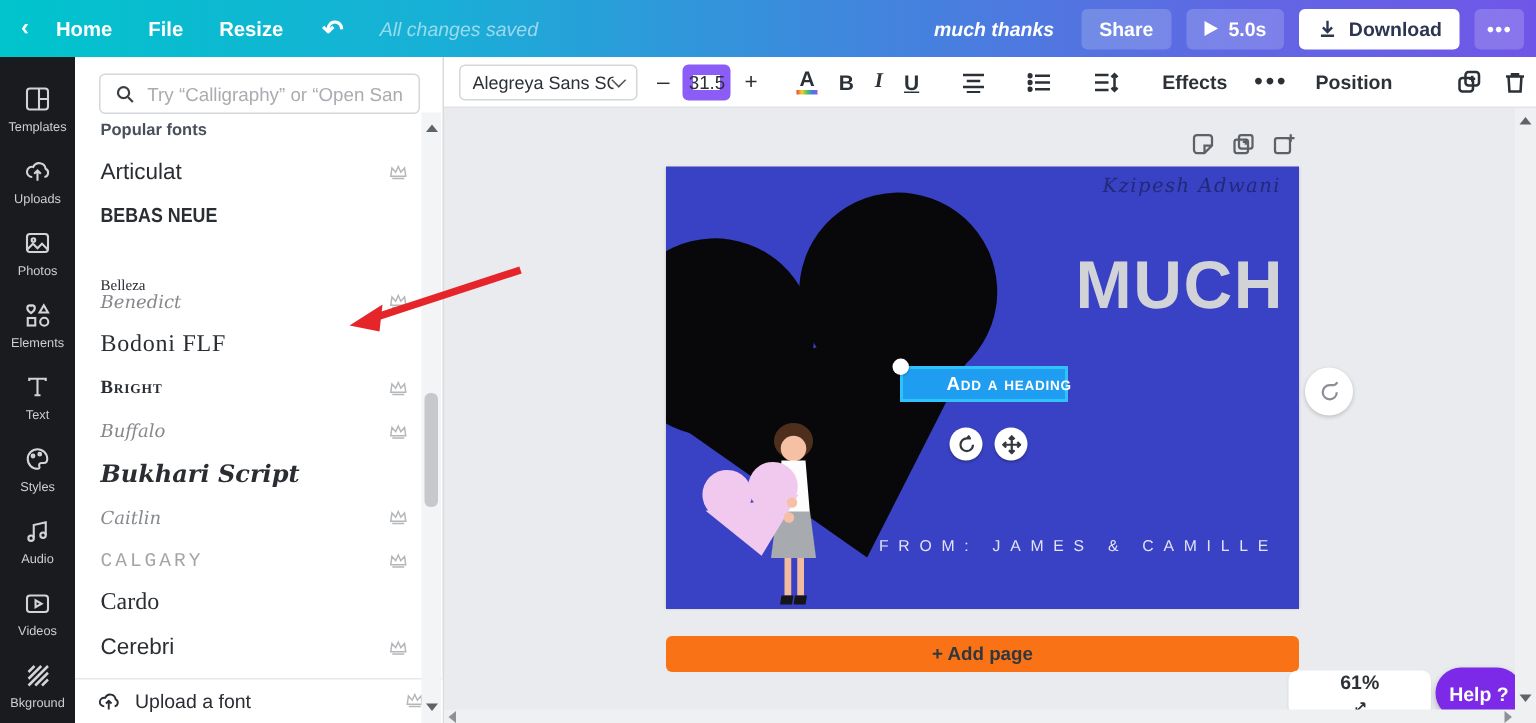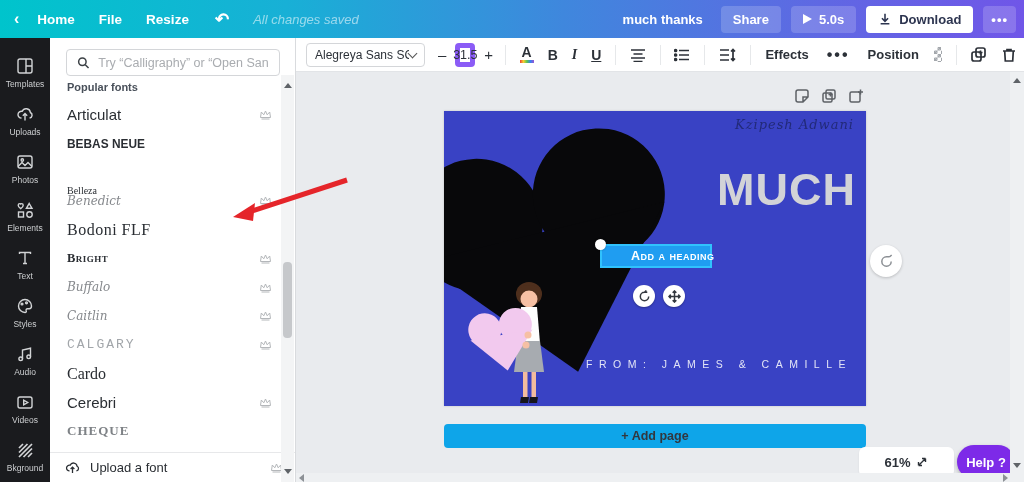--- a/index.html
+++ b/index.html
@@ -10,21 +10,21 @@
   
   .topbar { position:absolute; left:0; top:0; width:1024px; height:38px;
     background:linear-gradient(90deg,#00c4cc 0%,#18b0d6 28%,#3f87dd 55%,#5f68e3 80%,#7056e8 100%);
     display:flex; align-items:center; color:#fff; z-index:30; }
   .tb-left { display:flex; align-items:center; gap:24px; padding-left:14px; }
   .tb-item { font-size:13.5px; font-weight:bold; color:#fff; cursor:pointer; }
   .tb-back { font-size:16px; font-weight:bold; margin-right:-6px; }
   .tb-undo { font-size:17px; line-height:1; margin-left:2px; }
   .tb-autosave { font-size:13px; font-style:italic; color:rgba(255,255,255,.55); font-weight:normal; }
   .tb-right { margin-left:auto; display:flex; align-items:center; gap:10px; padding-right:8px; }
-  .tb-title { font-size:13px; font-weight:bold; margin-right:8px; }
+  .tb-title { font-size:13px; font-weight:bold; margin-right:8px;font-style:italic; }
   .tb-btn { background:rgba(255,255,255,.18); border-radius:4px; padding:6px 12px;
     font-size:13px; font-weight:bold; color:#fff; display:flex; align-items:center; gap:7px; cursor:pointer; }
   .tb-btn.download { background:#fff; color:#2d3550; }
   .play-tri { width:0; height:0; border-left:9px solid #fff; border-top:5.5px solid transparent; border-bottom:5.5px solid transparent; }
   .tb-more { letter-spacing:1px; padding:6px 8px; font-weight:bold; }
 
   
   .sidebar { position:absolute; left:0; top:38px; width:50px; height:444px; background:#1a1b1e;
     display:flex; flex-direction:column; align-items:center; padding-top:10px; z-index:20; }
   .side-item { width:50px; height:48px; display:flex; flex-direction:column; align-items:center;
@@ -68,21 +68,21 @@
   
   .toolbar { position:absolute; left:296px; top:38px; width:728px; height:34px; background:#fff;
     border-bottom:1px solid #e2e4e7; display:flex; align-items:center; z-index:10; color:#2c3138; }
   .fontbox { margin-left:10px; width:119px; height:24px; border:1px solid #d4d6d9; border-radius:4px;
     display:flex; align-items:center; padding:0 8px; cursor:pointer; }
   .fontbox-name { font-size:12px; color:#2c3138; white-space:nowrap; overflow:hidden; flex:1; }
   .chev { width:7px; height:7px; border-right:1.6px solid #555; border-bottom:1.6px solid #555;
     transform:rotate(45deg); margin-top:-3px; flex:none; }
   .sizer { display:flex; align-items:center; margin-left:8px; gap:4px; }
   .size-step { font-size:15px; color:#2c3138; padding:0 5px; cursor:pointer; }
-  .size-box { width:20px; height:24px; border:5px solid #8b5cf6; border-radius:4px; font-size:12.5px;
+  .size-box { width:32px; height:24px; border:7px solid #8b5cf6; border-radius:4px; font-size:12.5px;
     display:flex; align-items:center; justify-content:center; }
   .tdiv { width:1px; height:20px; background:#e6e8ea; margin:0 7px; }
   .ticon { padding:0 7px; cursor:pointer; display:flex; align-items:center; font-size:14px; font-weight:bold; }
   .tcolor { display:flex; flex-direction:column; align-items:center; cursor:pointer; padding:0 7px; }
   .tcolor .a { font-size:14px; font-weight:bold; line-height:13px; }
   .rainbow { width:14px; height:3px; margin-top:1px;
     background:linear-gradient(90deg,#e9413c,#f6cf2d,#57c356,#3b7ff0,#9a55d2); }
   .t-italic { font-style:italic; font-weight:bold; font-family:"Liberation Serif",serif; }
   .t-under { text-decoration:underline; font-weight:bold; }
   .ttext { font-size:13px; font-weight:bold; padding:0 8px; cursor:pointer; }
@@ -116,27 +116,27 @@
   .mini-btn { position:absolute; width:22px; height:22px; border-radius:50%; background:#fff;
     box-shadow:0 1px 2px rgba(0,0,0,.3); display:flex; align-items:center; justify-content:center;
     z-index:6; cursor:pointer; }
   .mini-btn svg { stroke:#33383e; fill:none; stroke-width:1.6; }
 
   .side-rotate { position:absolute; left:574px; top:173px; width:32px; height:32px; border-radius:50%;
     background:#fff; box-shadow:0 1px 3px rgba(0,0,0,.2); display:flex; align-items:center;
     justify-content:center; cursor:pointer; }
   .side-rotate svg { stroke:#8b8f94; fill:none; stroke-width:1.6; }
 
-  .addpage { position:absolute; left:148px; top:352px; width:422px; height:24px; background:#0ea5e9;
+  .addpage { position:absolute; left:148px; top:352px; width:422px; height:24px; background:#f97316;
     border-radius:4px; display:flex; align-items:center; justify-content:center;
     font-size:12.5px; font-weight:bold; color:#32373e; cursor:pointer; }
 
   .zoom-pill { position:absolute; left:563px; top:375px; width:95px; height:30px; background:#fff;
     border-radius:6px; display:flex; align-items:center; justify-content:center; gap:4px;
-    box-shadow:0 1px 2px rgba(0,0,0,.08); }
+    box-shadow:0 1px 2px rgba(0,0,0,.08);flex-direction:column; }
   .zoom-val { font-size:13px; font-weight:bold; color:#2c3138; cursor:pointer; }
   .zoom-pill svg { stroke:#2c3138; fill:none; stroke-width:1.6; cursor:pointer; }
   .help-btn { position:absolute; left:661px; top:373px; width:58px; height:34px; border-radius:17px;
     background:#7d2ae8; color:#fff; font-size:13px; font-weight:bold; display:flex; align-items:center;
     justify-content:center; box-shadow:0 2px 4px rgba(0,0,0,.25); cursor:pointer; }
 
   .ws-vscroll { position:absolute; right:0; top:0; width:14px; height:410px; background:#eef0f2; }
   .ws-vscroll .ps-up { top:6px; } .ws-vscroll .ps-down { bottom:14px; }
   .ws-hscroll { position:absolute; left:0; bottom:0; width:728px; height:9px; background:#eef0f2; }
   .hs-arrow { position:absolute; top:1px; width:0; height:0; border-top:4px solid transparent; border-bottom:4px solid transparent; }
@@ -282,20 +282,23 @@
           <span class="fname f-bright">Bright</span>
           <svg class="crown" width="13" height="11" viewBox="0 0 13 11">
   <path d="M1.5 8.5 L2.3 3 L4.8 5.8 L6.5 2 L8.2 5.8 L10.7 3 L11.5 8.5 Z M2.5 10 h8" stroke="#b4b7ba" stroke-width="1" fill="none"></path>
 </svg>
         </div>
         <div class="font-row">
           <span class="fname f-buffalo">Buffalo</span>
           <svg class="crown" width="13" height="11" viewBox="0 0 13 11">
   <path d="M1.5 8.5 L2.3 3 L4.8 5.8 L6.5 2 L8.2 5.8 L10.7 3 L11.5 8.5 Z M2.5 10 h8" stroke="#b4b7ba" stroke-width="1" fill="none"></path>
 </svg>
+        </div>
+        <div class="font-row">
+          <span class="fname f-bukhari">Bukhari Script</span>
         </div>
         <div class="font-row">
           <span class="fname f-caitlin">Caitlin</span>
           <svg class="crown" width="13" height="11" viewBox="0 0 13 11">
   <path d="M1.5 8.5 L2.3 3 L4.8 5.8 L6.5 2 L8.2 5.8 L10.7 3 L11.5 8.5 Z M2.5 10 h8" stroke="#b4b7ba" stroke-width="1" fill="none"></path>
 </svg>
         </div>
         <div class="font-row">
           <span class="fname f-calgary">CALGARY</span>
           <svg class="crown" width="13" height="11" viewBox="0 0 13 11">

